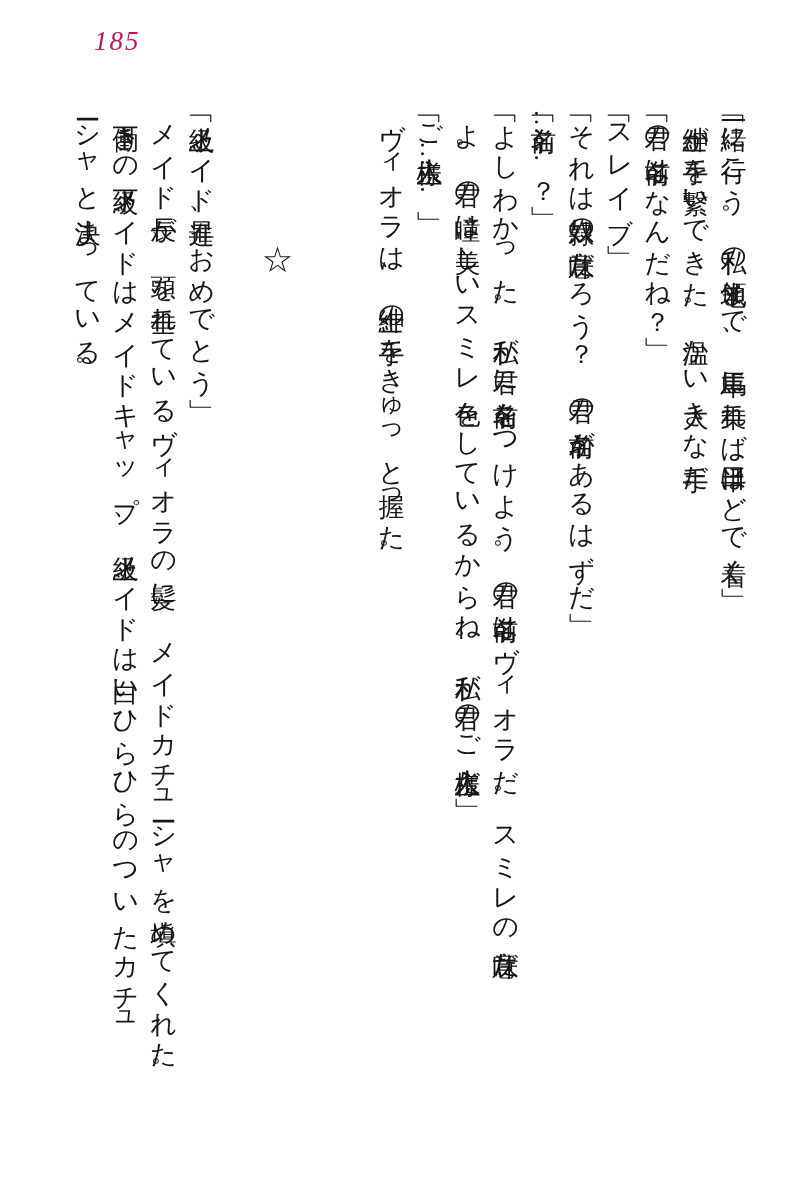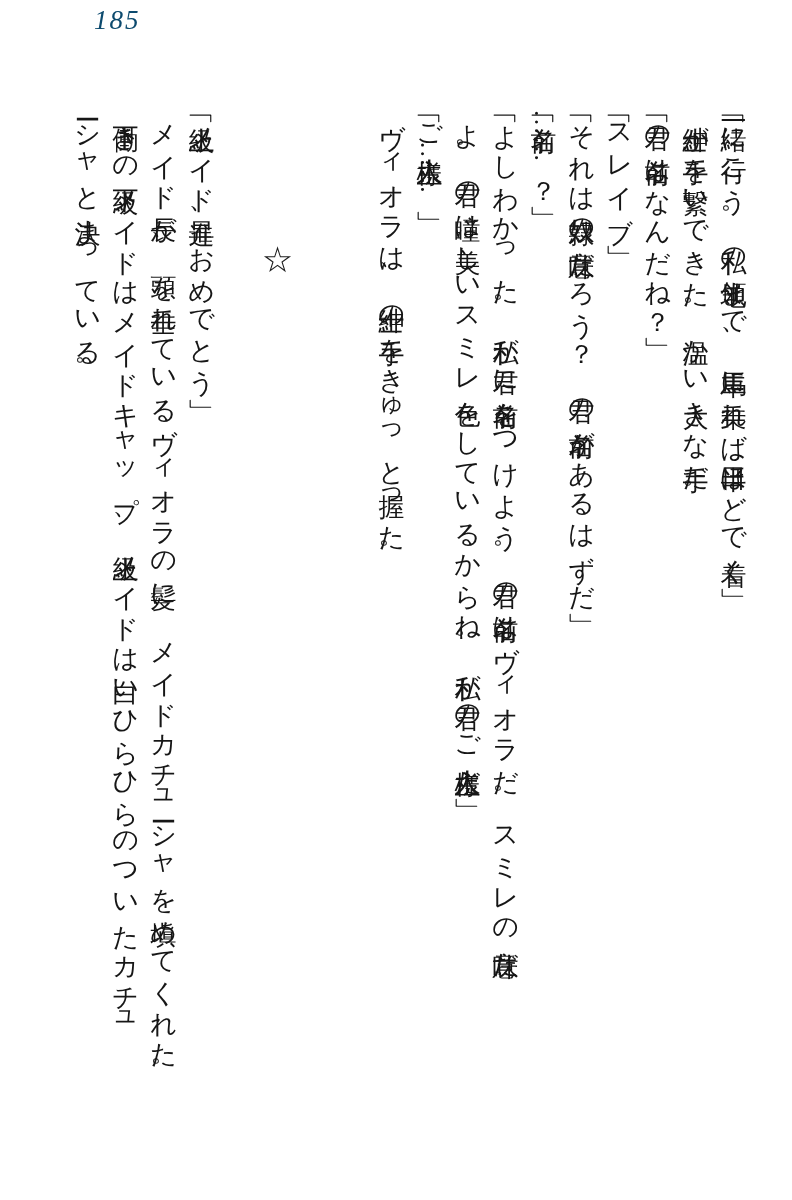--- a/index.html
+++ b/index.html
@@ -10,26 +10,26 @@
   .page {
     position: relative;
     width: 792px;
     height: 1200px;
     background: #ffffff;
     overflow: hidden;
     font-family: "Liberation Serif", "DejaVu Serif", serif;
   }
   .page-number {
     position: absolute;
-    top: 5px;
+    top: 26px;
     left: 94px;
     font-style: italic;
     font-size: 27px;
     letter-spacing: 2px;
-    color: #0c4a6e;
+    color: #be185d;
   }
   .text-block {
     position: absolute;
     top: 106px;
     right: 40px;
     height: 1036px;
     writing-mode: vertical-rl;
     text-orientation: mixed;
     font-size: 26px;
     line-height: 38px;

